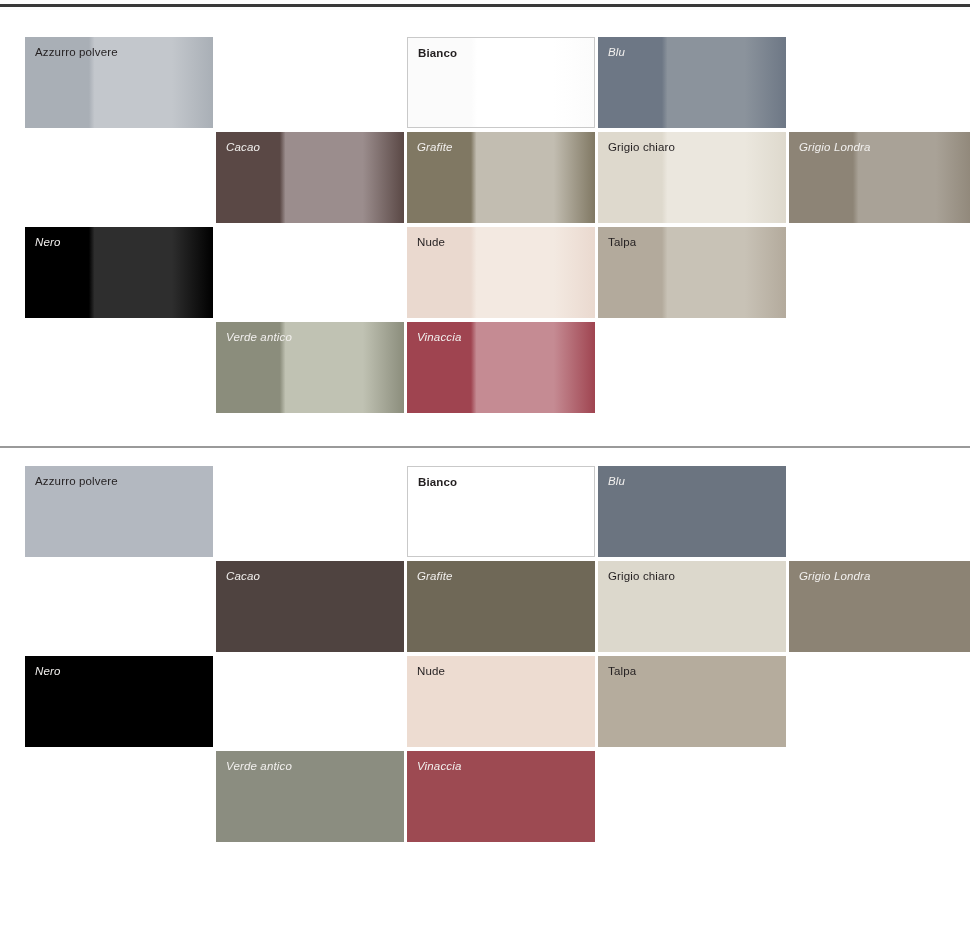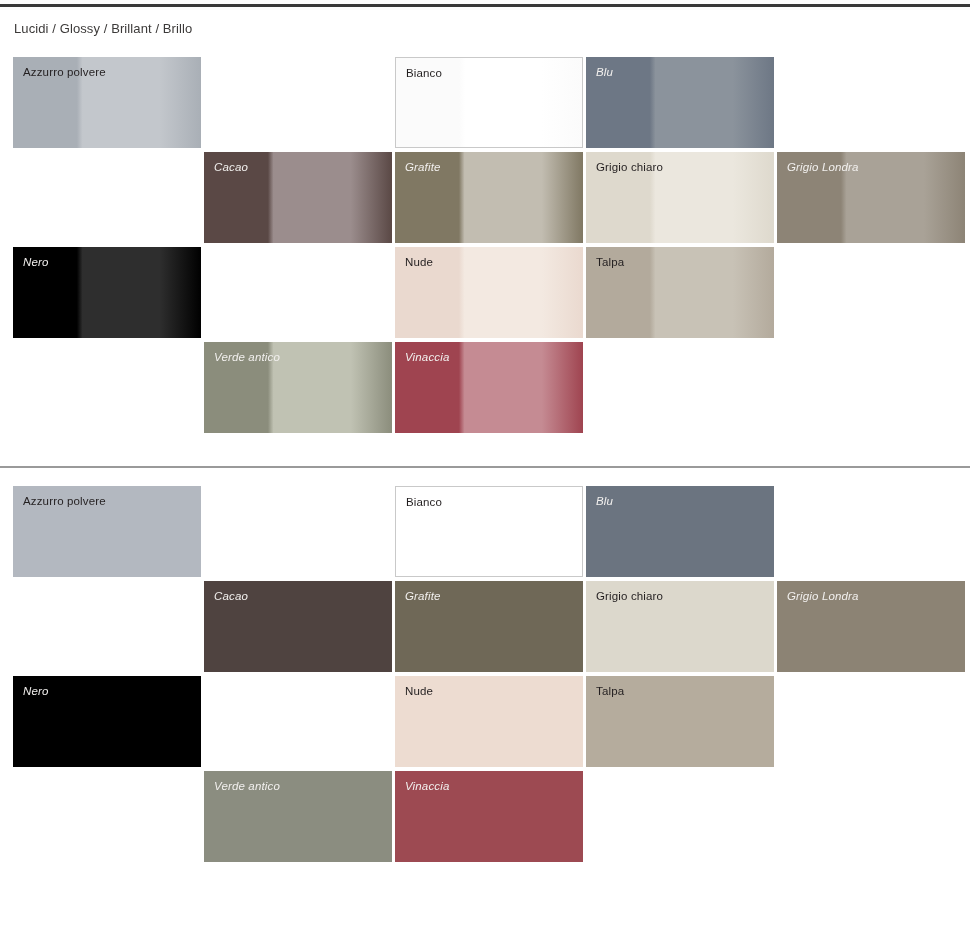--- a/index.html
+++ b/index.html
@@ -41,46 +41,46 @@
   }
 
   .grid {
     position: relative;
     width: 970px;
   }
 
   .swatch {
     position: absolute;
     overflow: hidden;
+    margin-left: 12px;
   }
   .swatch-label {
     position: absolute;
     left: 10px;
     top: 9px;
     font-size: 11.5px;
     letter-spacing: 0.15px;
     white-space: nowrap;
     font-family: "Liberation Sans", sans-serif;
   }
   .lbl-dark { color: #231f20; }
   .lbl-light { color: #f2f0ee; font-style: italic; }
-  .bordered { border: 1px solid #c9c9c9; }
+  .bordered { border: 1px solid #c9c9c9; font-weight: bold; }
 
   .spacer-sm { height: 28px; }
   .spacer-head { height: 18px; }
 </style>
 </head>
 <body>
 
 <div class="page">
 
   <div class="rule-top"></div>
 
   <div class="section-head">
-    <div class="title-sub">Lucidi / Glossy / Brillant / Brillo</div>
   </div>
 
   <div class="spacer-head"></div>
 
   <div class="grid" id="grid-glossy" style="height: 381px;">
       <div class="swatch" style="left: 13px; top: 0px; width: 188px; height: 91px; background: linear-gradient(90deg, rgb(169, 175, 182) 0%, rgb(169, 175, 182) 34%, rgb(195, 199, 204) 37%, rgb(195, 199, 204) 78%, rgb(169, 175, 182) 100%);">
         <span class="swatch-label lbl-dark">Azzurro polvere</span>
       </div>
       <div class="swatch bordered" style="left: 395px; top: 0px; width: 188px; height: 91px; background: linear-gradient(90deg, rgb(251, 251, 251) 0%, rgb(251, 251, 251) 34%, rgb(255, 255, 255) 37%, rgb(255, 255, 255) 78%, rgb(251, 251, 251) 100%);">
         <span class="swatch-label lbl-dark">Bianco</span>

